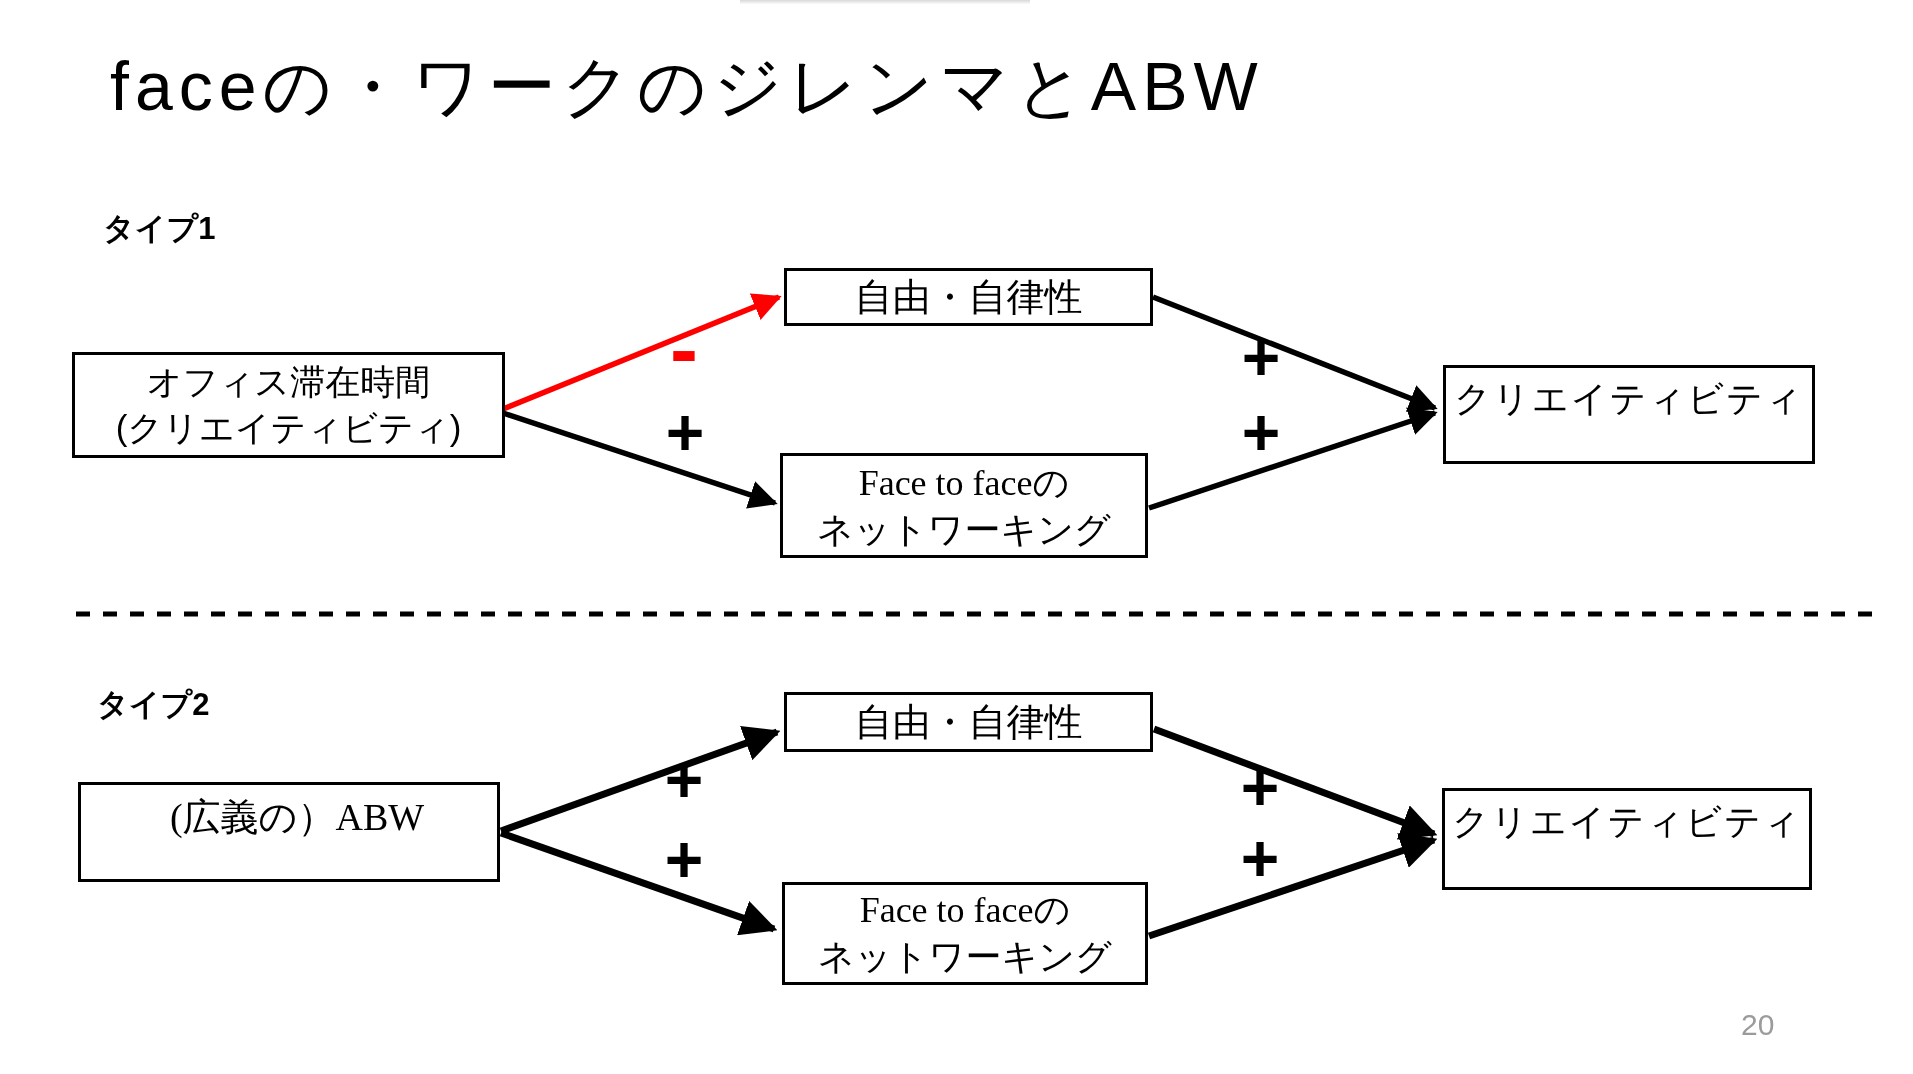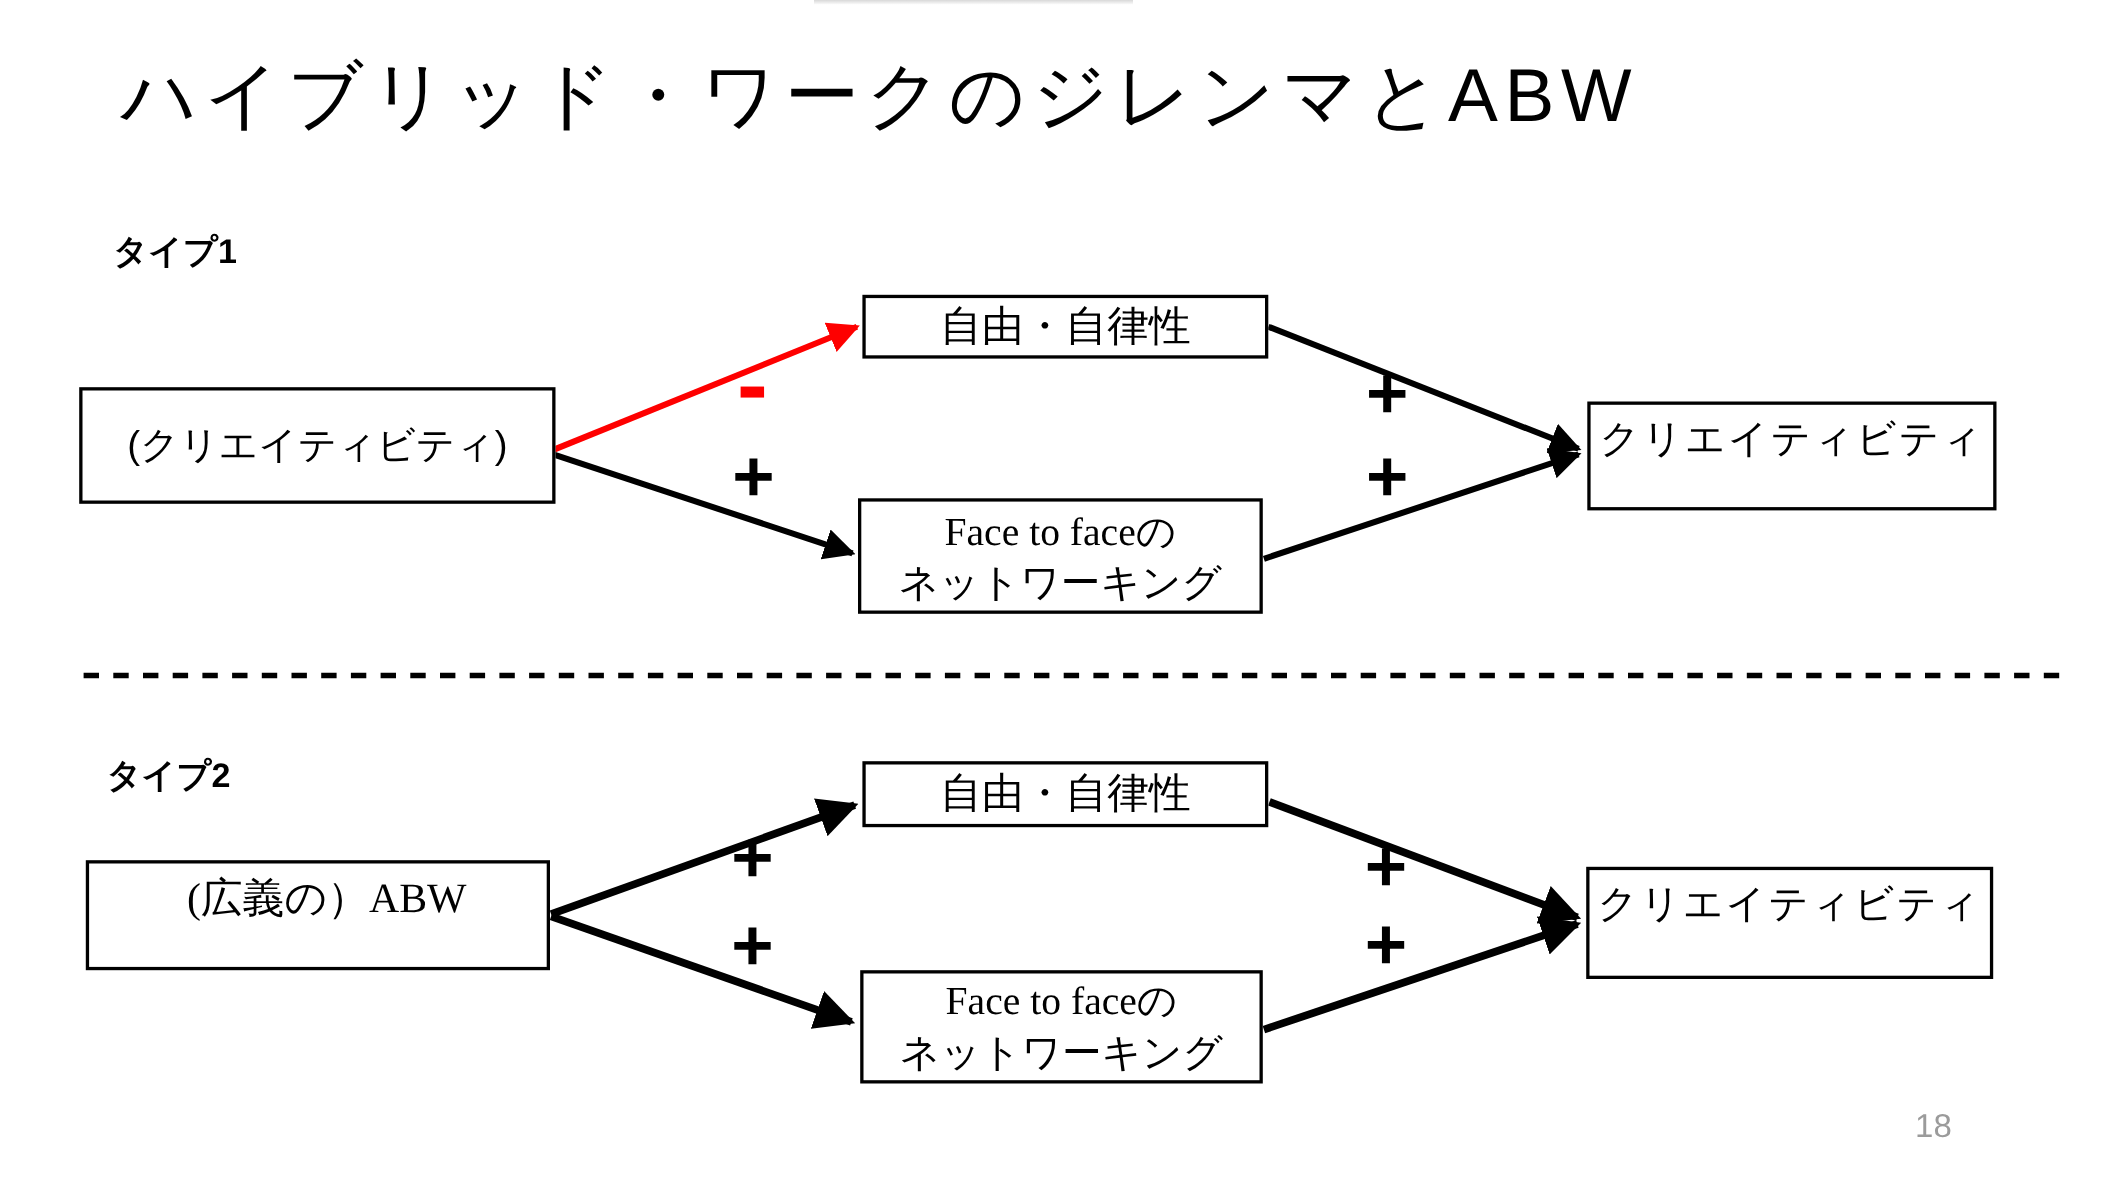--- a/index.html
+++ b/index.html
@@ -56,21 +56,21 @@
   .page-number {
     position:absolute; left:1741px; top:1008px;
     font-size:30px; color:var(--page_number,#9b9b9b);
   }
 </style>
 </head>
 <body>
 
 <div class="artifact-bar"></div>
 
-<div class="slide-title">ハイブリッド・ワークのジレンマとABW</div>
+<div class="slide-title">faceの・ワークのジレンマとABW</div>
 
 <div class="section-label label-t1">タイプ1</div>
 <div class="section-label label-t2">タイプ2</div>
 
 <svg class="overlay" viewBox="0 0 1913 1074">
   <defs>
     <marker id="mk-pos" viewBox="0 0 10 10" refX="9" refY="5" markerWidth="5.2" markerHeight="5.2" orient="auto">
       <path d="M0,0 L10,5 L0,10 z"></path>
     </marker>
     <marker id="mk-neg" viewBox="0 0 10 10" refX="9" refY="5" markerWidth="5.2" markerHeight="5.2" orient="auto">
@@ -85,20 +85,21 @@
 
   <line class="divider" x1="76" y1="614" x2="1878" y2="614" stroke-width="5" stroke-dasharray="14 13"></line>
 
   <line class="edge-pos" x1="501" y1="831" x2="777" y2="732" stroke-width="7" marker-end="url(#mk-pos)"></line>
   <line class="edge-pos" x1="501" y1="833" x2="774" y2="929" stroke-width="7" marker-end="url(#mk-pos)"></line>
   <line class="edge-pos" x1="1154" y1="729" x2="1434" y2="834" stroke-width="7" marker-end="url(#mk-pos)"></line>
   <line class="edge-pos" x1="1149" y1="936" x2="1434" y2="840" stroke-width="7" marker-end="url(#mk-pos)"></line>
 </svg>
 
 <div class="box gothic box-a1">
+  <span>オフィス滞在時間</span>
   <span>(クリエイティビティ)</span>
 </div>
 <div class="box gothic box-b1">
   <span>自由・自律性</span>
 </div>
 <div class="box mincho box-c1">
   <span>Face to faceの</span>
   <span>ネットワーキング</span>
 </div>
 <div class="box gothic top-align box-d1">
@@ -122,13 +123,13 @@
 <span class="sign sign-neg" style="left:684px; top:349px;">-</span>
 <span class="sign sign-pos" style="left:685px; top:432px;">+</span>
 <span class="sign sign-pos" style="left:1261px; top:357px;">+</span>
 <span class="sign sign-pos" style="left:1261px; top:432px;">+</span>
 
 <span class="sign sign-pos" style="left:684px; top:779px;">+</span>
 <span class="sign sign-pos" style="left:684px; top:859px;">+</span>
 <span class="sign sign-pos" style="left:1260px; top:787px;">+</span>
 <span class="sign sign-pos" style="left:1260px; top:858px;">+</span>
 
-<div class="page-number">18</div>
+<div class="page-number">20</div>
 
 </body></html>

